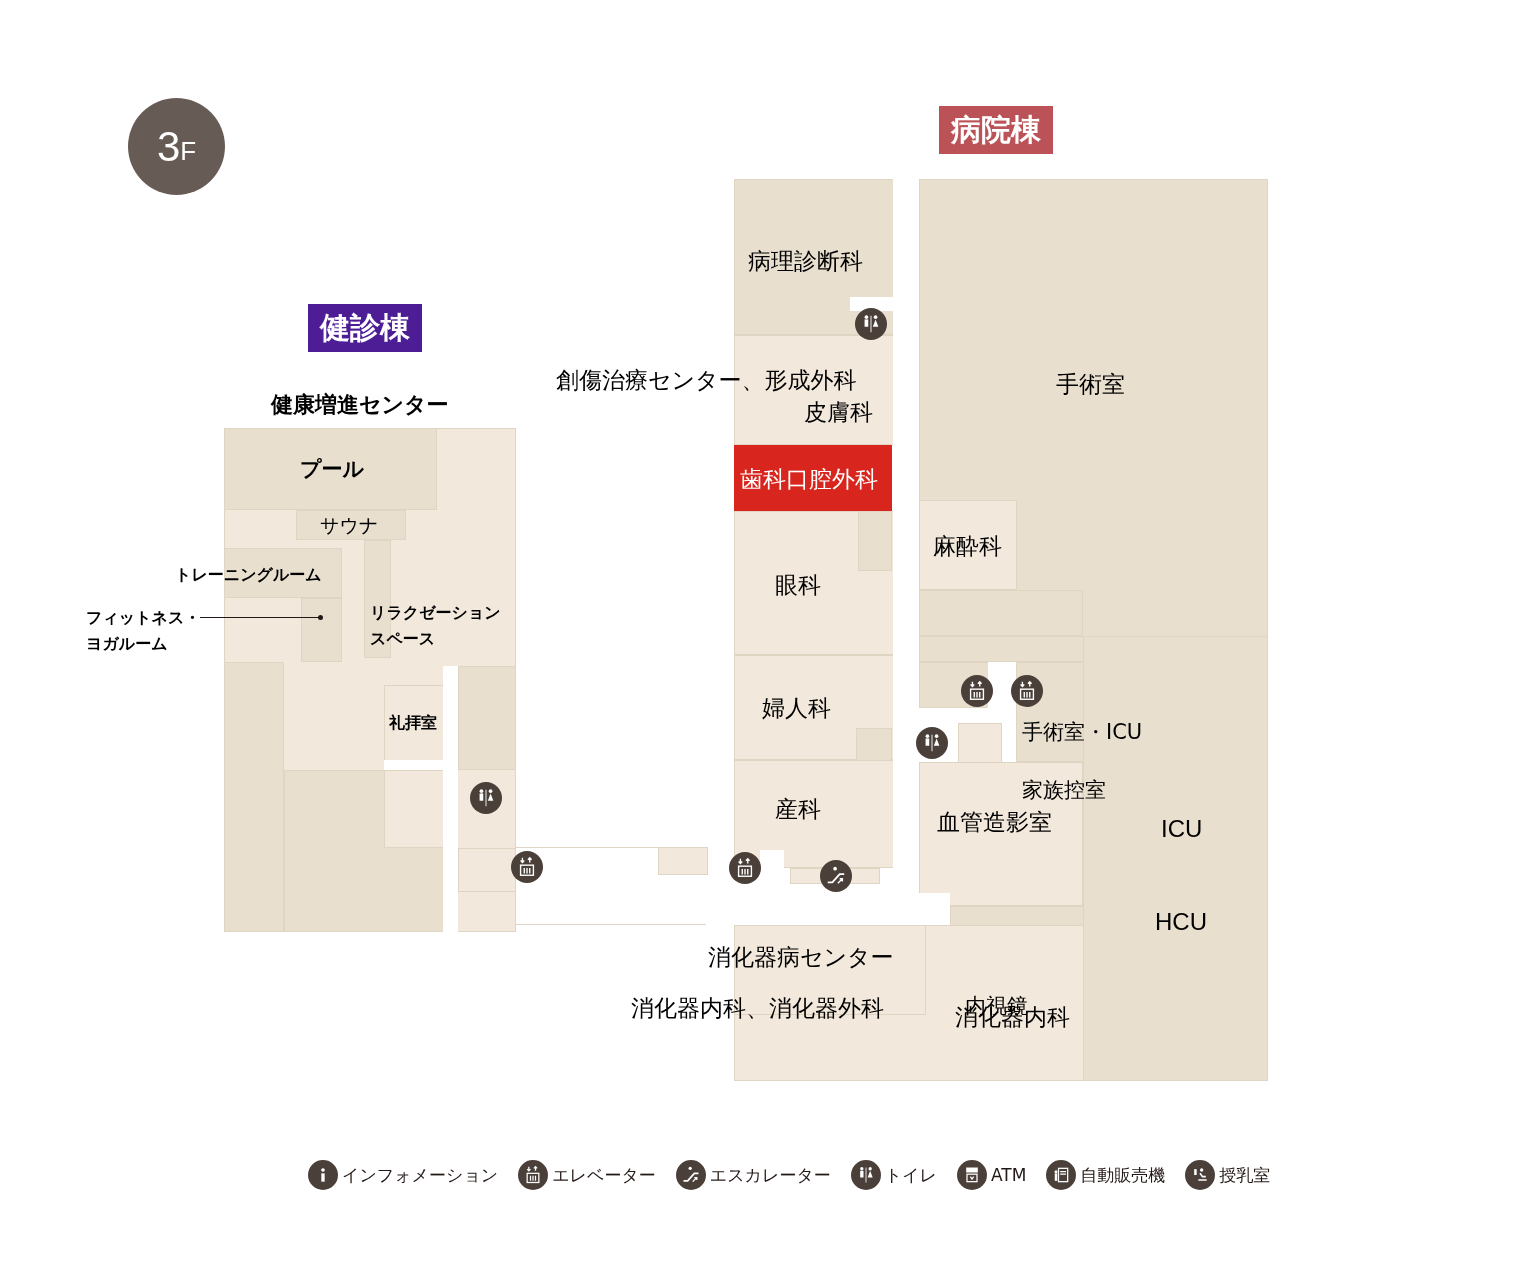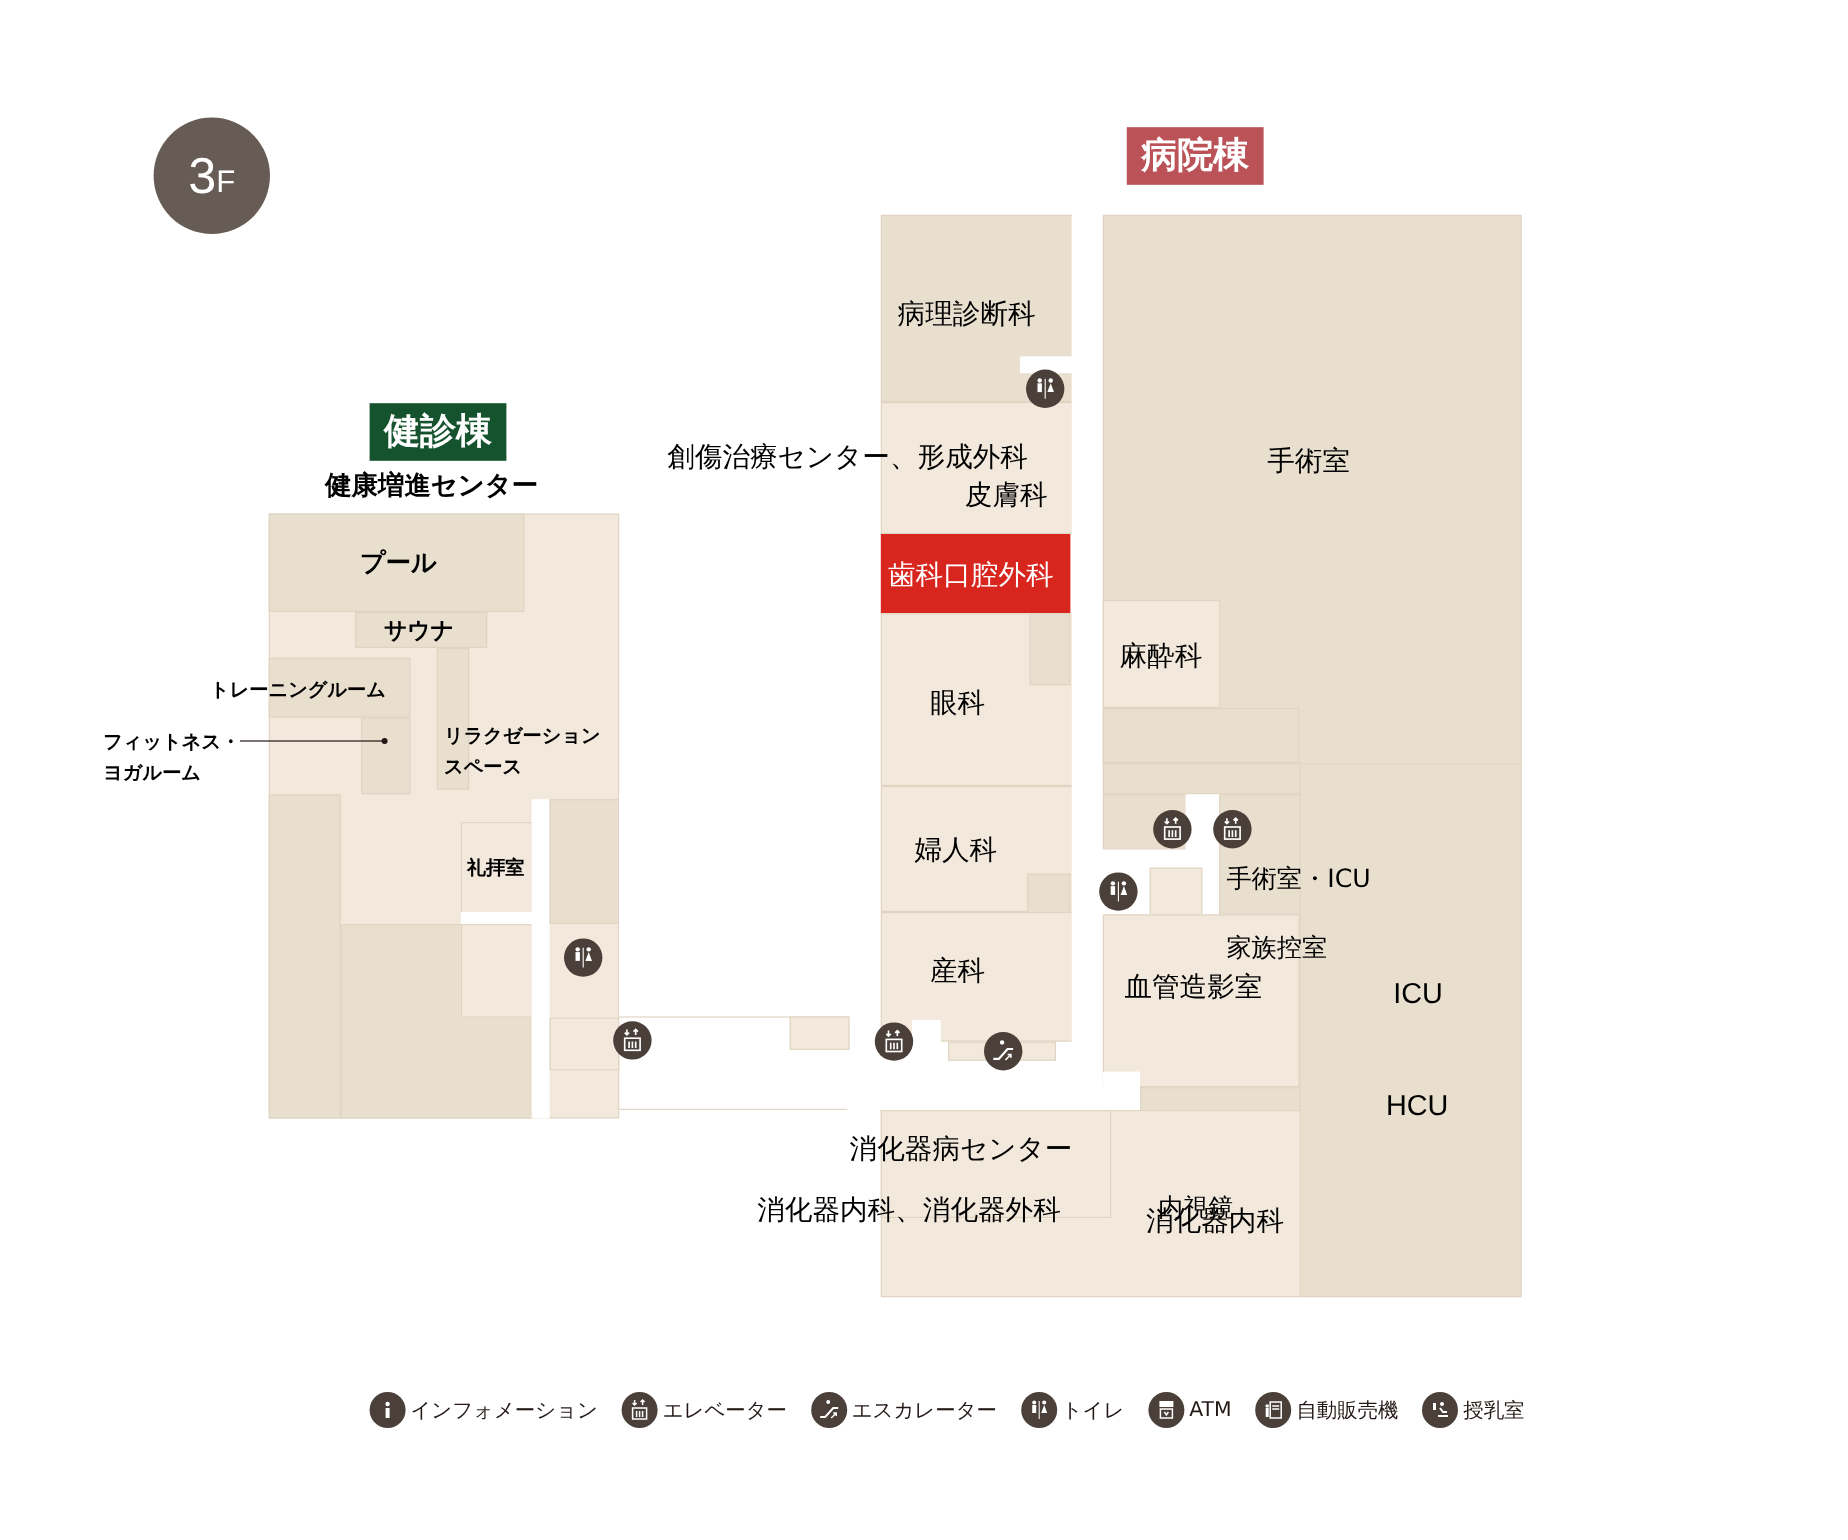--- a/index.html
+++ b/index.html
@@ -25,42 +25,42 @@
   .legend-item .icon svg { width:20px; height:20px; }
 </style>
 </head>
 <body>
 
 <div class="abs floor-badge">
   <span class="num">3</span>
   <span class="unit">F</span>
 </div>
 
-<div class="abs bldg" style="left:308px;top:336px;background:#14532d;">健診棟</div>
+<div class="abs bldg" style="left:308px;top:304px;background:#4c1d95;">健診棟</div>
 <div class="lbl" style="left:271px;top:390px;font-size:22px;font-weight:bold;">健康増進センター</div>
 <div class="abs bldg" style="left:939px;top:106px;background:#bb5257;">病院棟</div>
 
 <div>
   <div class="abs light line" style="left:224px;top:428px;width:292px;height:504px;"></div>
   <div class="abs dark line" style="left:224px;top:428px;width:213px;height:82px;"></div>
   <div class="abs dark line" style="left:296px;top:510px;width:110px;height:30px;"></div>
   <div class="abs dark line" style="left:224px;top:548px;width:118px;height:50px;"></div>
   <div class="abs dark line" style="left:301px;top:598px;width:41px;height:64px;"></div>
   <div class="abs dark line" style="left:364px;top:540px;width:27px;height:118px;"></div>
   <div class="abs dark line" style="left:224px;top:662px;width:60px;height:270px;"></div>
   <div class="abs dark line" style="left:284px;top:770px;width:160px;height:162px;"></div>
   <div class="abs light line" style="left:384px;top:770px;width:60px;height:78px;"></div>
   <div class="abs light line" style="left:384px;top:685px;width:60px;height:76px;"></div>
   <div class="abs white" style="left:384px;top:760px;width:60px;height:10px;"></div>
   <div class="abs white" style="left:443px;top:666px;width:15px;height:266px;"></div>
   <div class="abs dark line" style="left:458px;top:666px;width:58px;height:104px;"></div>
   <div class="abs white" style="left:516px;top:660px;width:30px;height:200px;"></div>
 
   <div class="lbl" style="left:300px;top:455px;font-size:21px;font-weight:bold;">プール</div>
-  <div class="lbl" style="left:320px;top:513px;font-size:19px;font-weight:bold;">サウナ</div>
+  <div class="lbl" style="left:320px;top:513px;font-size:19px;font-weight:normal;">サウナ</div>
   <div class="lbl" style="left:175px;top:565px;font-size:16px;font-weight:bold;">トレーニングルーム</div>
   <div class="lbl" style="left:86px;top:608px;font-size:16px;font-weight:bold;">フィットネス・</div>
   <div class="lbl" style="left:86px;top:634px;font-size:16px;font-weight:bold;">ヨガルーム</div>
   <div class="abs" style="left:200px;top:617px;width:120px;height:1px;background:#231815;"></div>
   <div class="abs" style="left:318px;top:615px;width:5px;height:5px;border-radius:50%;background:#231815;"></div>
   <div class="lbl" style="left:370px;top:603px;font-size:16px;font-weight:bold;">リラクゼーション</div>
   <div class="lbl" style="left:370px;top:629px;font-size:16px;font-weight:bold;">スペース</div>
   <div class="lbl" style="left:389px;top:713px;font-size:16px;font-weight:bold;">礼拝室</div>
 </div>
 

